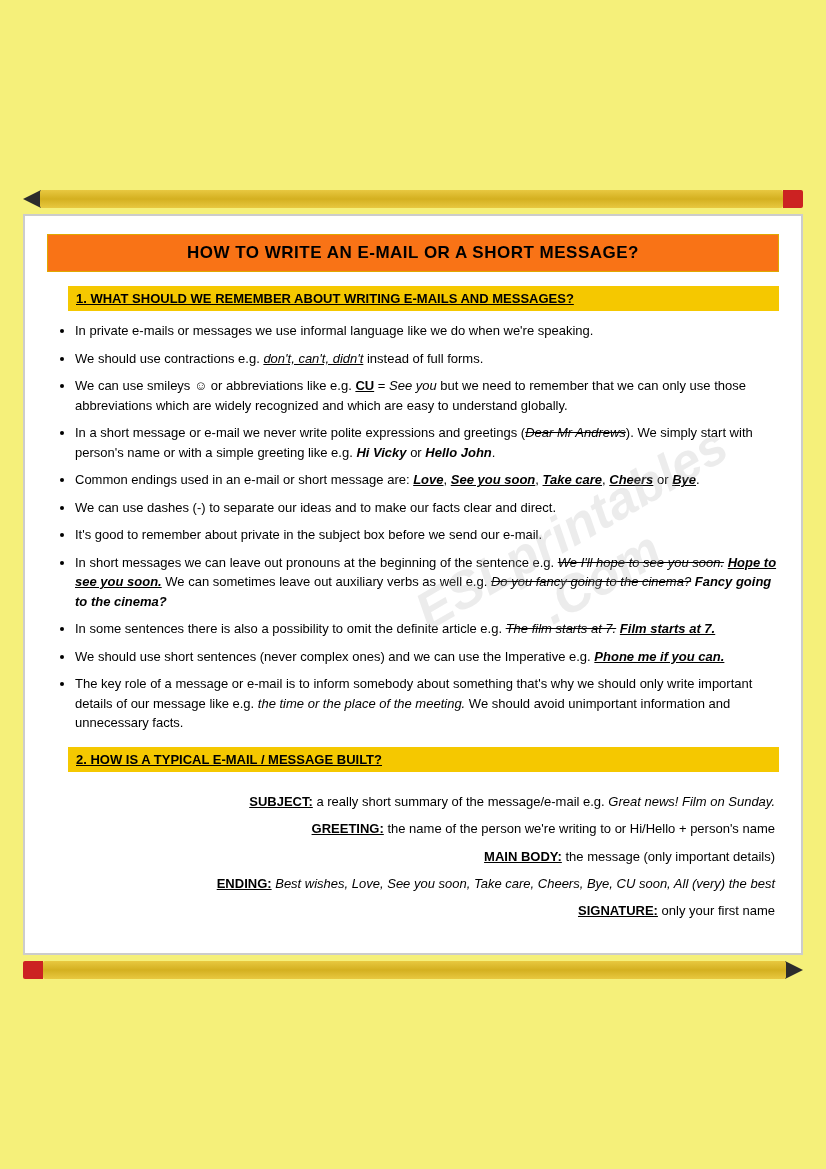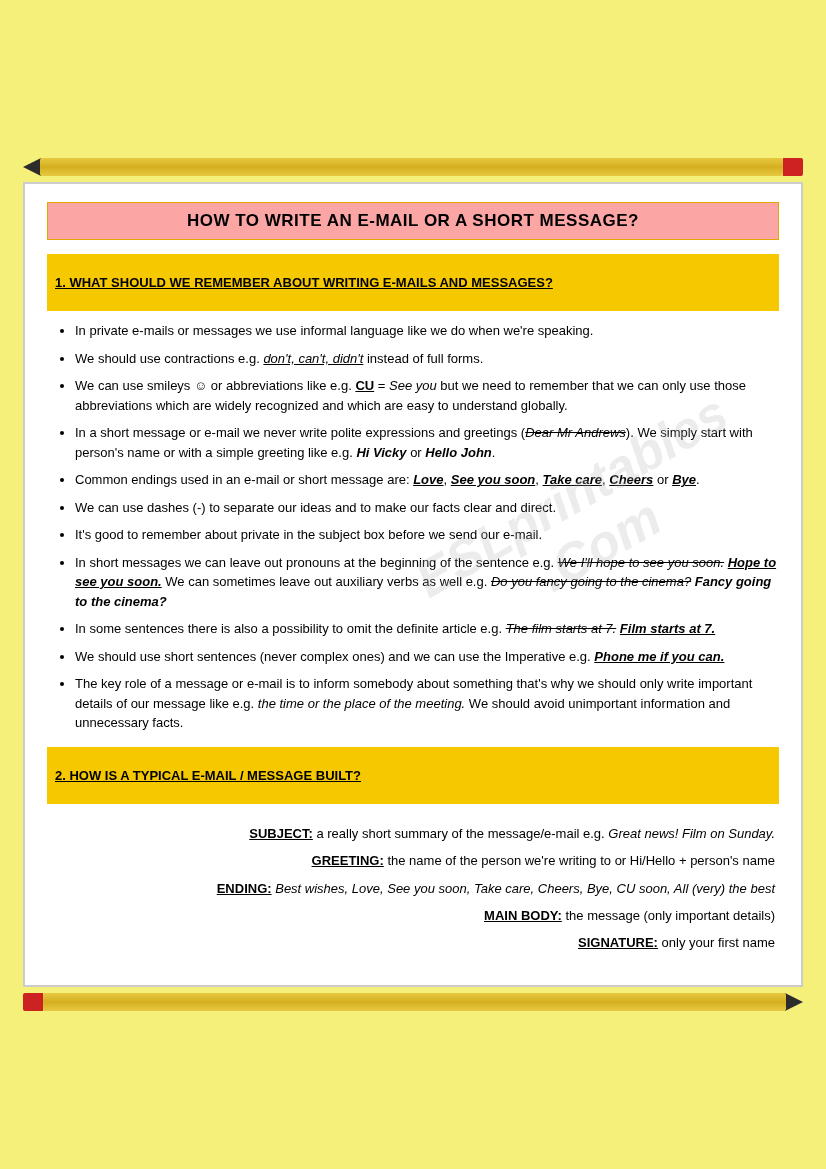--- a/index.html
+++ b/index.html
@@ -71,38 +71,39 @@
 
     
     .card {
       background: white;
       border: 2px solid #ccc;
       padding: 18px 22px;
       position: relative;
     }
 
     .main-title {
-      background-color: #fca5a5;
+      background-color: #f97316;
       text-align: center;
       font-size: 17px;
       font-weight: bold;
       padding: 8px 10px;
       margin-bottom: 14px;
       border: 1px solid #e0a800;
       letter-spacing: 0.5px;
     }
 
     .section-header {
       background-color: #f5c800;
       font-weight: bold;
       font-size: 13px;
-      padding: 21px 8px;
+      padding: 5px 8px;
       margin-bottom: 10px;
       text-transform: uppercase;
       text-decoration: underline;
+      margin-left: 21px;
     }
 
     .bullet-list {
       list-style: disc;
       padding-left: 28px;
       margin-bottom: 14px;
     }
 
     .bullet-list li {
       margin-bottom: 8px;
@@ -232,26 +233,26 @@
         <p>
           <span class="label-bold">SUBJECT:</span>
           <span> a really short summary of the message/e-mail e.g. </span>
           <span class="italic">Great news! Film on Sunday.</span>
         </p>
         <p>
           <span class="label-bold">GREETING:</span>
           <span> the name of the person we're writing to or Hi/Hello + person's name</span>
         </p>
         <p>
+          <span class="label-bold">MAIN BODY:</span>
+          <span> the message (only important details)</span>
+        </p>
+        <p>
           <span class="label-bold">ENDING:</span>
           <span class="italic"> Best wishes, Love, See you soon, Take care, Cheers, Bye, CU soon, All (very) the best</span>
-        </p>
-        <p>
-          <span class="label-bold">MAIN BODY:</span>
-          <span> the message (only important details)</span>
         </p>
         <p>
           <span class="label-bold">SIGNATURE:</span>
           <span> only your first name</span>
         </p>
       </div>
     </div>
 
   </div>
 

